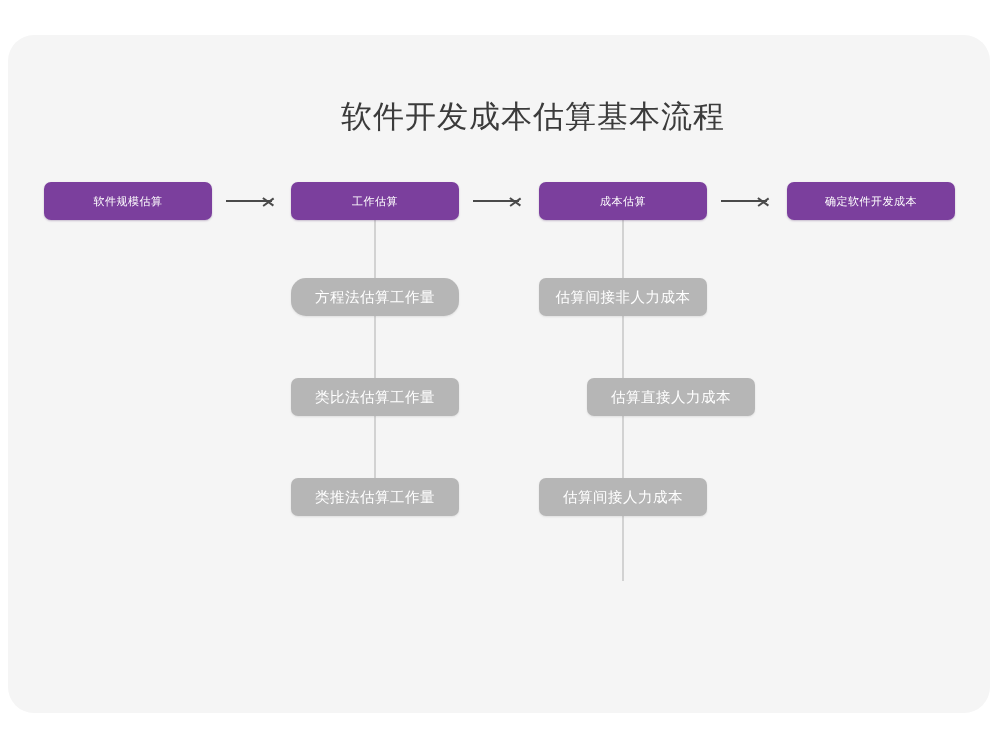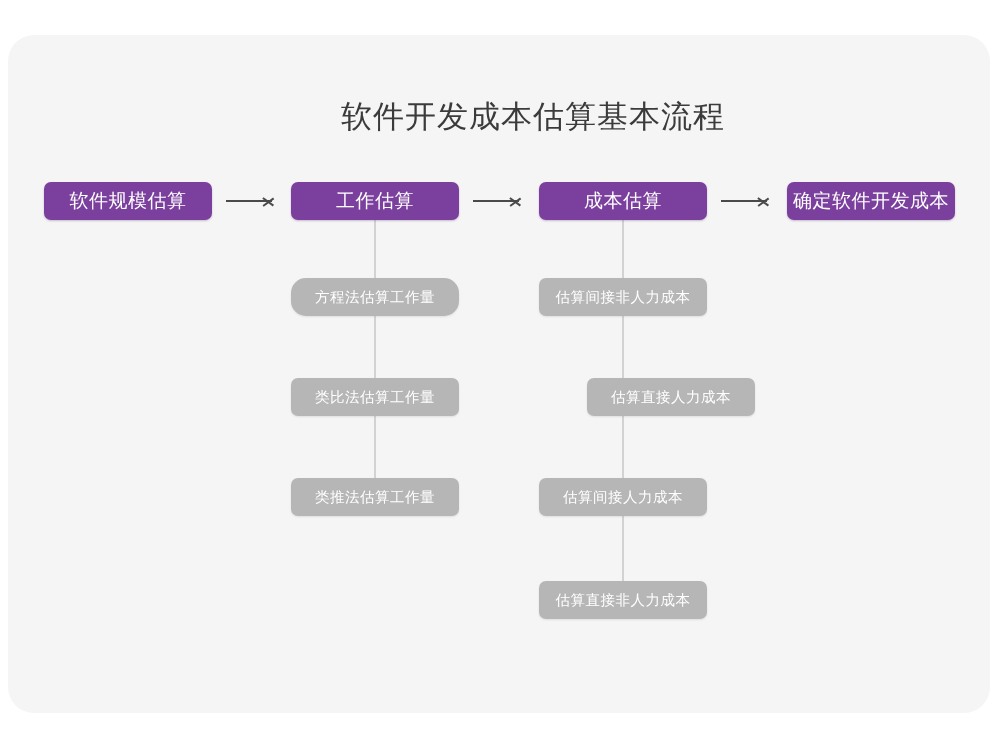--- a/index.html
+++ b/index.html
@@ -51,21 +51,21 @@
 
   
   .node {
     position: absolute;
     width: 168px;
     height: 38px;
     border-radius: 7px;
     display: flex;
     align-items: center;
     justify-content: center;
-    font-size: 19px;
+    font-size: 11px;
     letter-spacing: 0.5px;
     color: #ffffff;
     white-space: nowrap;
     box-sizing: border-box;
   }
   .node.primary {
     background: #7b3f9d;
     box-shadow: 0 1px 2px rgba(80, 40, 105, 0.28);
   }
   .node.secondary {
@@ -167,15 +167,14 @@
   <div class="node secondary" style="left:291px; top:378px;">类比法估算工作量</div>
 
   <div class="node secondary" style="left:291px; top:478px;">类推法估算工作量</div>
 
   <div class="node secondary" style="left:539px; top:278px;">估算间接非人力成本</div>
 
   <div class="node secondary" style="left:539px; top:378px;margin-left:48px;">估算直接人力成本</div>
 
   <div class="node secondary" style="left:539px; top:478px;">估算间接人力成本</div>
 
-  <div class="node secondary" style="left:539px; top:581px;">估算直接非人力成本</div>
 
 </div>
 
 </body></html>

